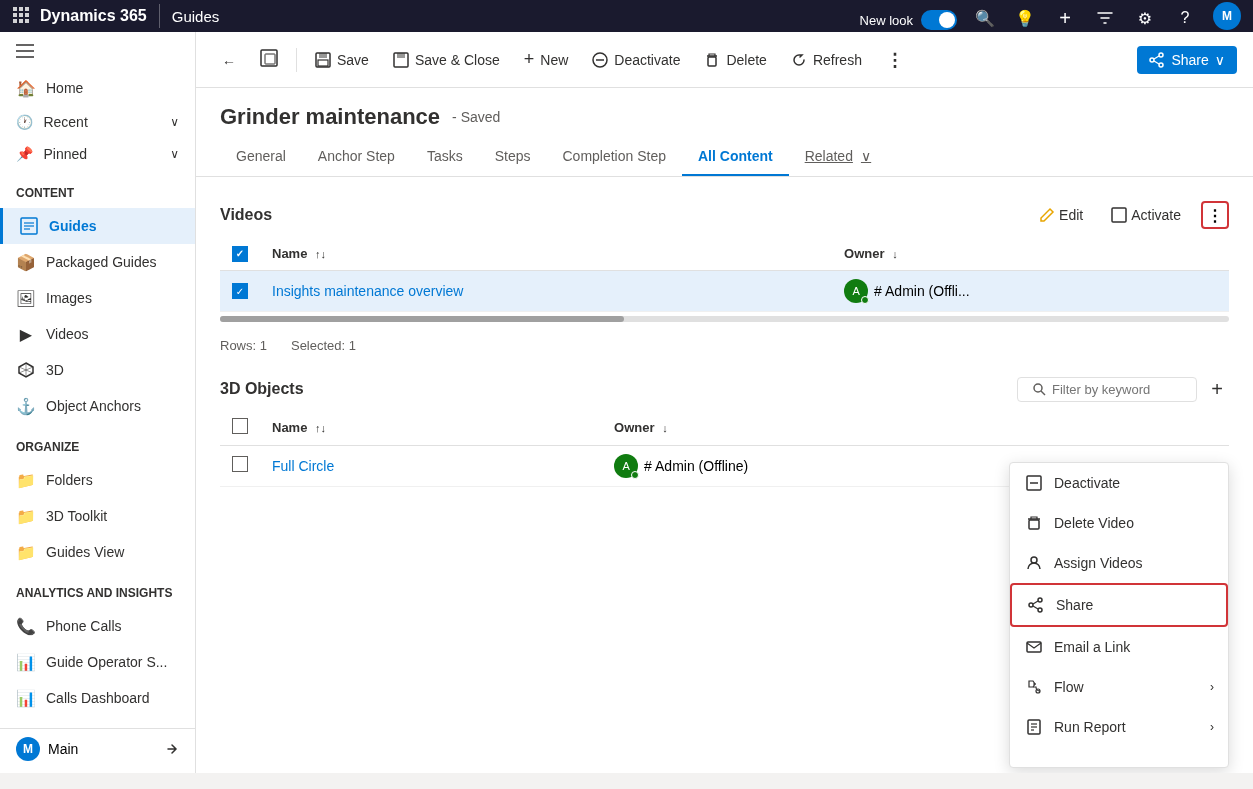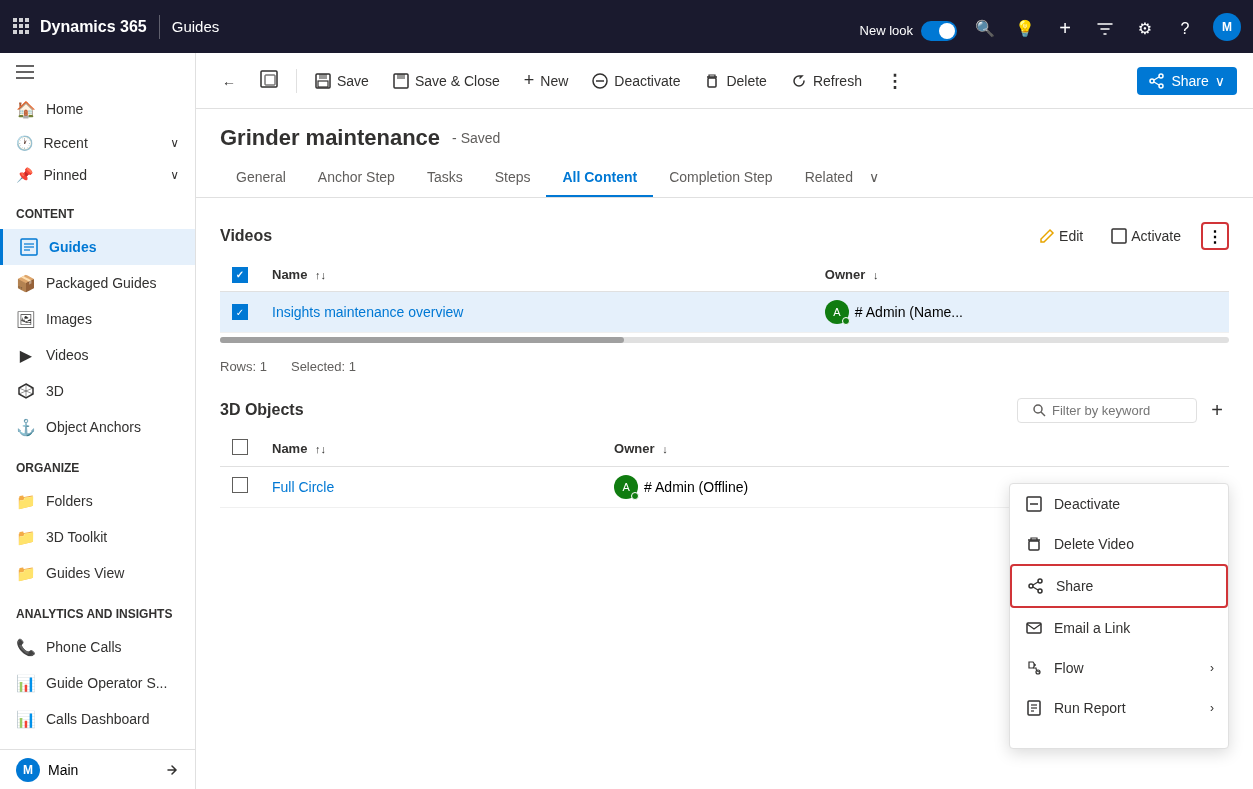--- a/index.html
+++ b/index.html
@@ -1,20 +1,20 @@
 <!DOCTYPE html>
 <html><head>
   <meta charset="utf-8">
   <style>
     * { margin: 0; padding: 0; box-sizing: border-box; }
     body { font-family: 'Segoe UI', sans-serif; font-size: 14px; background: #f3f2f1; overflow: hidden; }
 
     
     .top-nav {
-      height: 53px;
+      height: 32px;
       background: #1a1a2e;
       display: flex;
       align-items: center;
       padding: 0 12px;
       color: white;
       gap: 8px;
       position: relative;
       z-index: 100;
     }
     .top-nav-logo { display: flex; align-items: center; gap: 8px; }
@@ -342,27 +342,27 @@
       </div>
       <div class="tab">
         <span>Anchor Step</span>
       </div>
       <div class="tab">
         <span>Tasks</span>
       </div>
       <div class="tab">
         <span>Steps</span>
       </div>
+      <div class="tab">
+        <span>Completion Step</span>
+      </div>
       <div class="tab active">
         <span>All Content</span>
       </div>
-      <div class="tab">
-        <span>Completion Step</span>
-      </div>
-      <div class="tab" style="display:flex;align-items:center;gap:16px;">
+      <div class="tab" style="display:flex;align-items:center;gap:8px;text-decoration:underline;">
         <span>Related</span>
         <span>∨</span>
       </div>
     </div>
 
     <div class="content-area" style="position:relative;">
 
       <div class="section-header">
         <span class="section-title">Videos</span>
         <div class="section-actions">
@@ -407,21 +407,21 @@
             </td>
             <td>
               <a class="link-text">Insights maintenance overview</a>
             </td>
             <td>
               <div class="owner-cell">
                 <div class="owner-avatar">
                   <span>A</span>
                   <div class="status-dot"></div>
                 </div>
-                <span># Admin (Name...</span>
+                <span># Admin (Offli...</span>
               </div>
             </td>
           </tr>
         </tbody>
       </table>
 
       <div class="scroll-area" style="margin-bottom:8px;">
         <div class="scroll-thumb"></div>
       </div>
 
@@ -497,20 +497,29 @@
           <span class="item-icon">
             <svg width="16" height="16" viewBox="0 0 16 16">
                 <polyline points="2,4 14,4" stroke="#323130" stroke-width="1.5" fill="none"></polyline>
                 <path d="M5 4V2h6v2" stroke="#323130" stroke-width="1.2" fill="none"></path>
                 <rect x="3" y="5" width="10" height="9" rx="1" fill="none" stroke="#323130" stroke-width="1.5"></rect>
               </svg>
           </span>
           <span>Delete Video</span>
         </div>
 
+        <div class="dropdown-item">
+          <span class="item-icon">
+            <svg width="16" height="16" viewBox="0 0 16 16">
+                <circle cx="8" cy="5" r="3" fill="none" stroke="#323130" stroke-width="1.5"></circle>
+                <path d="M2 14c0-3.3 2.7-6 6-6s6 2.7 6 6" fill="none" stroke="#323130" stroke-width="1.5"></path>
+              </svg>
+          </span>
+          <span>Assign Videos</span>
+        </div>
 
         <div class="dropdown-item share-highlight">
           <span class="item-icon">
             <svg width="16" height="16" viewBox="0 0 16 16">
                 <circle cx="12" cy="3" r="2" fill="none" stroke="#323130" stroke-width="1.5"></circle>
                 <circle cx="12" cy="13" r="2" fill="none" stroke="#323130" stroke-width="1.5"></circle>
                 <circle cx="3" cy="8" r="2" fill="none" stroke="#323130" stroke-width="1.5"></circle>
                 <line x1="5" y1="7" x2="10" y2="4" stroke="#323130" stroke-width="1.2"></line>
                 <line x1="5" y1="9" x2="10" y2="12" stroke="#323130" stroke-width="1.2"></line>
               </svg>

